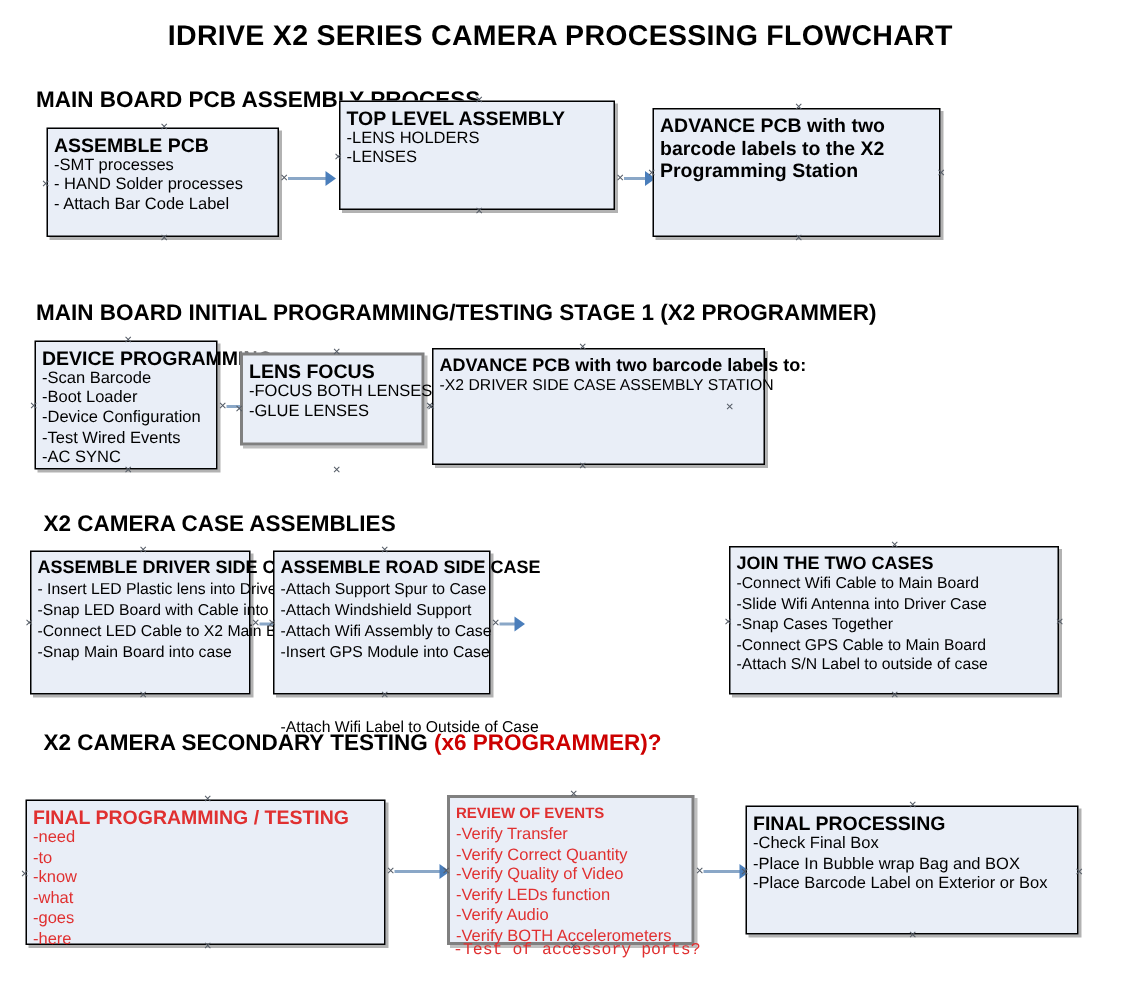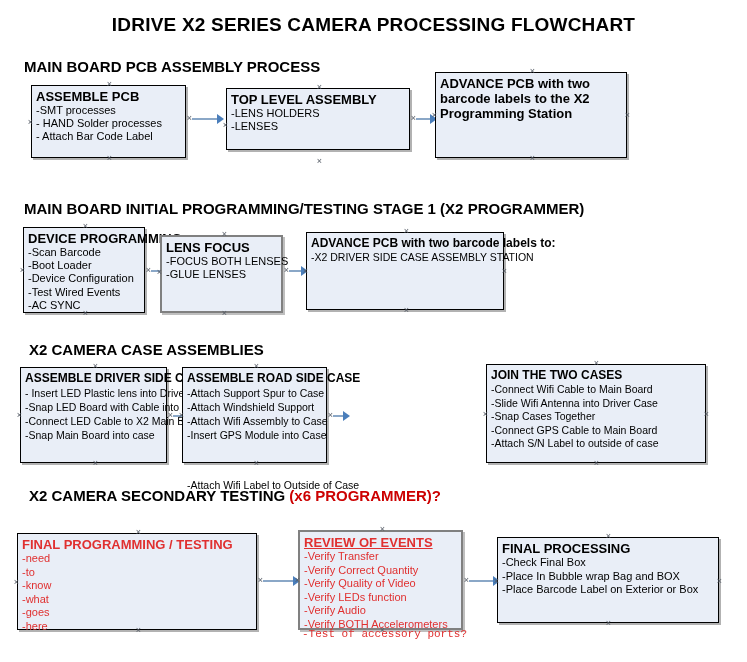--- a/index.html
+++ b/index.html
@@ -94,21 +94,21 @@
     <div class="box-line">- Attach Bar Code Label</div>
     <span class="xh" style="left:73px;top:-6px;"></span>
     <span class="xh" style="left:73px;top:68px;"></span>
     <span class="xh" style="left:-6px;top:32px;"></span>
   </div>
 
   <span class="xh" style="left:185px;top:114px;"></span>
   <div class="conn" style="left:192px;top:118px;width:26px;"></div>
   <div class="arrow" style="left:217px;top:114px;"></div>
 
-  <div class="box" style="left:226px;top:88px;width:184px;height:62px;">
+  <div class="box" style="left:226px;top:67px;width:184px;height:73px;">
     <div class="box-title">TOP LEVEL ASSEMBLY</div>
     <div class="box-line">-LENS HOLDERS</div>
     <div class="box-line">-LENSES</div>
     <span class="xh" style="left:88px;top:-6px;"></span>
     <span class="xh" style="left:88px;top:68px;"></span>
     <span class="xh" style="left:-6px;top:32px;"></span>
   </div>
 
   <span class="xh" style="left:409px;top:114px;"></span>
   <div class="conn" style="left:416px;top:118px;width:19px;"></div>
@@ -135,34 +135,34 @@
     <div class="box-line">-AC SYNC</div>
     <span class="xh" style="left:57px;top:-6px;"></span>
     <span class="xh" style="left:57px;top:81px;"></span>
     <span class="xh" style="left:-6px;top:38px;"></span>
   </div>
 
   <span class="xh" style="left:144px;top:266px;"></span>
   <div class="conn" style="left:151px;top:270px;width:14px;"></div>
   <div class="arrow" style="left:163px;top:266px;"></div>
 
-  <div class="box thick" style="left:160px;top:235px;width:123px;height:78px;">
+  <div class="box thick" style="left:160px;top:235px;width:123px;height:62px;">
     <div class="box-title">LENS FOCUS</div>
     <div class="box-line">-FOCUS BOTH LENSES</div>
     <div class="box-line">-GLUE LENSES</div>
     <span class="xh" style="left:58px;top:-7px;"></span>
     <span class="xh" style="left:58px;top:72px;"></span>
     <span class="xh" style="left:-7px;top:31px;"></span>
   </div>
 
   <span class="xh" style="left:282px;top:266px;"></span>
   <div class="conn" style="left:289px;top:270px;width:14px;"></div>
   <div class="arrow" style="left:301px;top:266px;"></div>
 
-  <div class="box" style="left:306px;top:232px;width:198px;height:78px;">
+  <div class="box" style="left:288px;top:232px;width:222px;height:78px;">
     <div class="box-title" style="font-size:12px;">ADVANCE PCB with two barcode labels to:</div>
     <div class="box-line" style="font-size:10.5px;">-X2 DRIVER  SIDE  CASE  ASSEMBLY STATION</div>
     <span class="xh" style="left:95px;top:-6px;"></span>
     <span class="xh" style="left:95px;top:73px;"></span>
     <span class="xh" style="left:-6px;top:34px;"></span>
     <span class="xh" style="left:193px;top:34px;"></span>
   </div>
 
   <div class="section-head" style="left:29px;top:341px;">
     <span>X2 CAMERA CASE ASSEMBLIES</span>
@@ -227,21 +227,21 @@
     <span class="xh" style="left:116px;top:-6px;"></span>
     <span class="xh" style="left:116px;top:92px;"></span>
     <span class="xh" style="left:-6px;top:44px;"></span>
   </div>
 
   <span class="xh" style="left:256px;top:576px;"></span>
   <div class="conn" style="left:263px;top:580px;width:32px;"></div>
   <div class="arrow" style="left:293px;top:576px;"></div>
 
   <div class="box thick red" style="left:298px;top:530px;width:165px;height:100px;">
-    <div class="box-title" style="font-size:13px;text-decoration:underline;">REVIEW OF EVENTS</div>
+    <div class="box-title" style="font-size:10px;">REVIEW OF EVENTS</div>
     <div class="box-line" style="line-height:13.5px;">-Verify Transfer</div>
     <div class="box-line" style="line-height:13.5px;">-Verify Correct Quantity</div>
     <div class="box-line" style="line-height:13.5px;">-Verify Quality of Video</div>
     <div class="box-line" style="line-height:13.5px;">-Verify LEDs function</div>
     <div class="box-line" style="line-height:13.5px;">-Verify Audio</div>
     <div class="box-line" style="line-height:13.5px;">-Verify BOTH Accelerometers</div>
     <span class="xh" style="left:78px;top:-7px;"></span>
     <span class="xh" style="left:78px;top:94px;"></span>
     <span class="xh" style="left:-7px;top:44px;"></span>
   </div>

